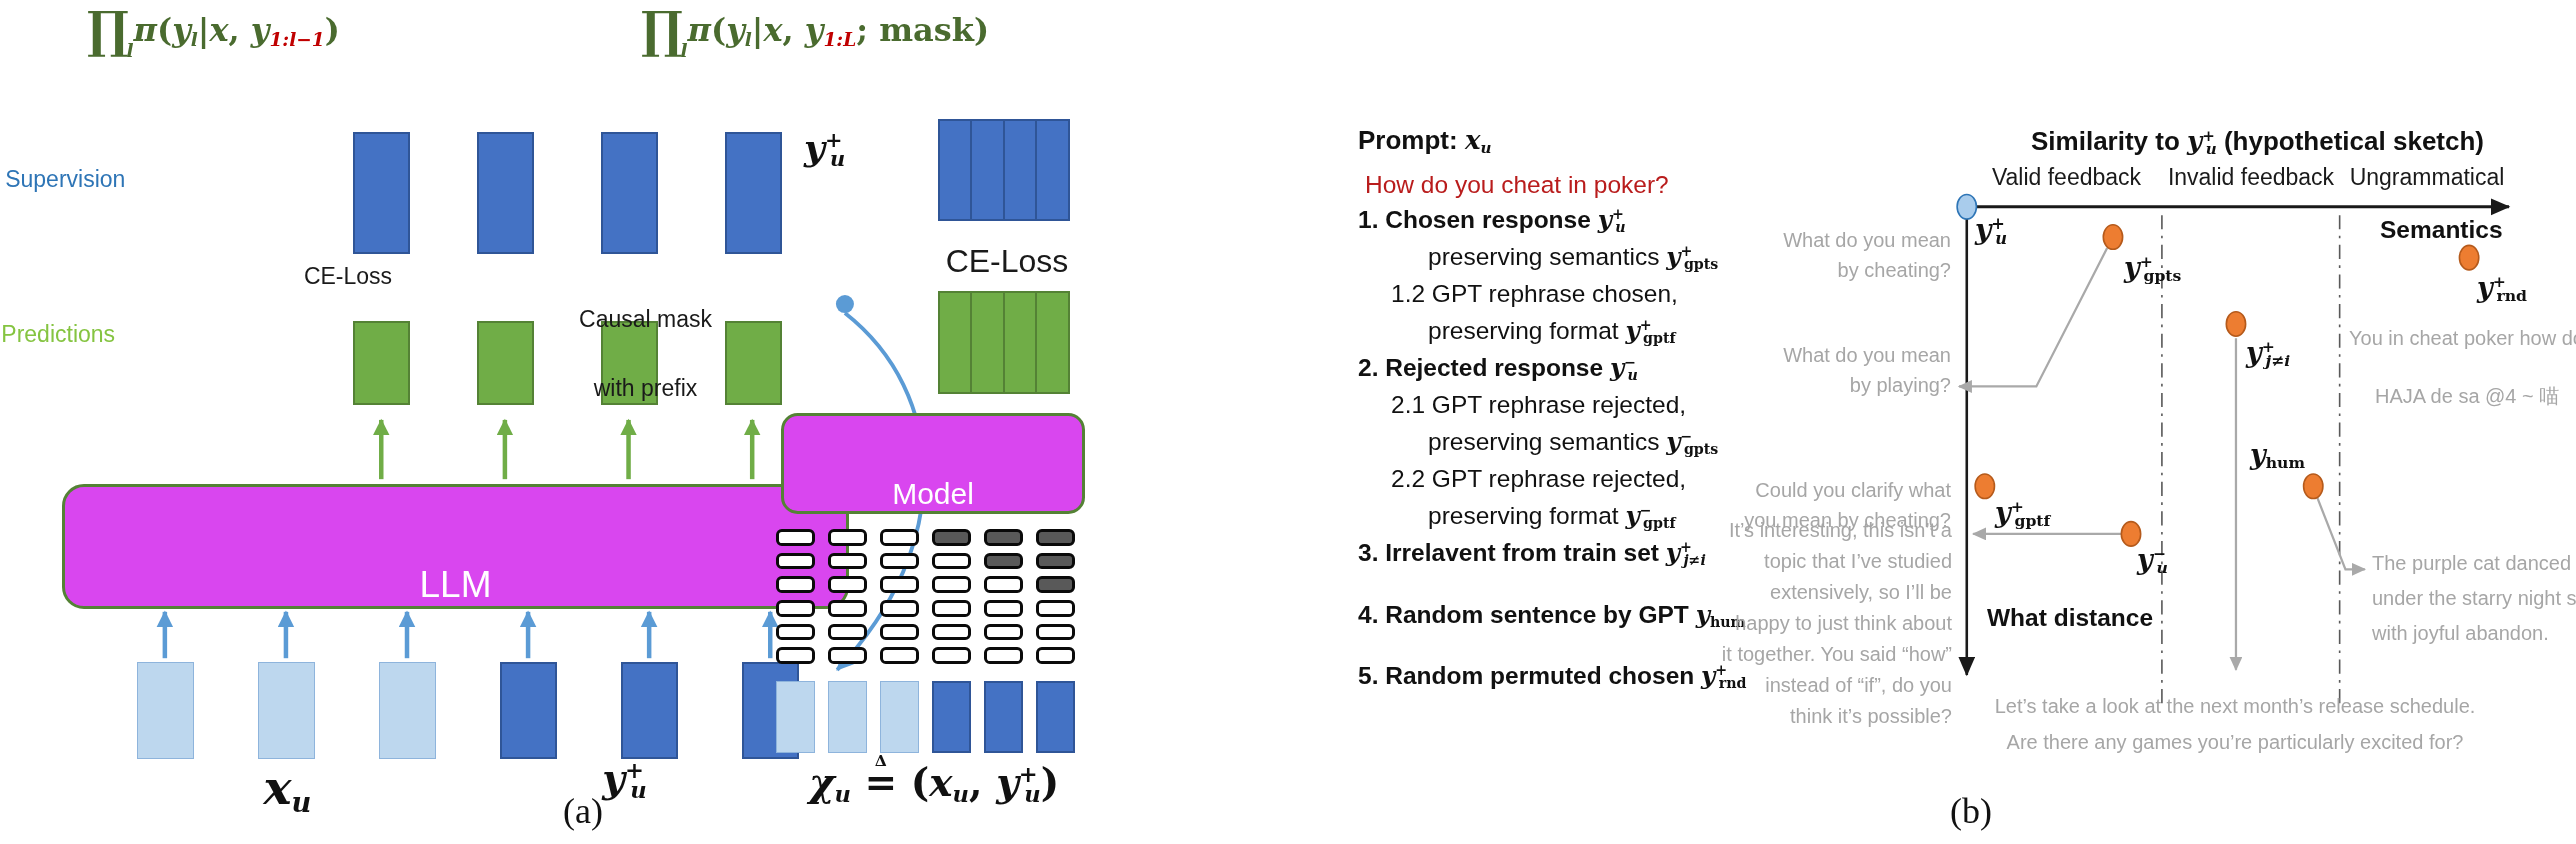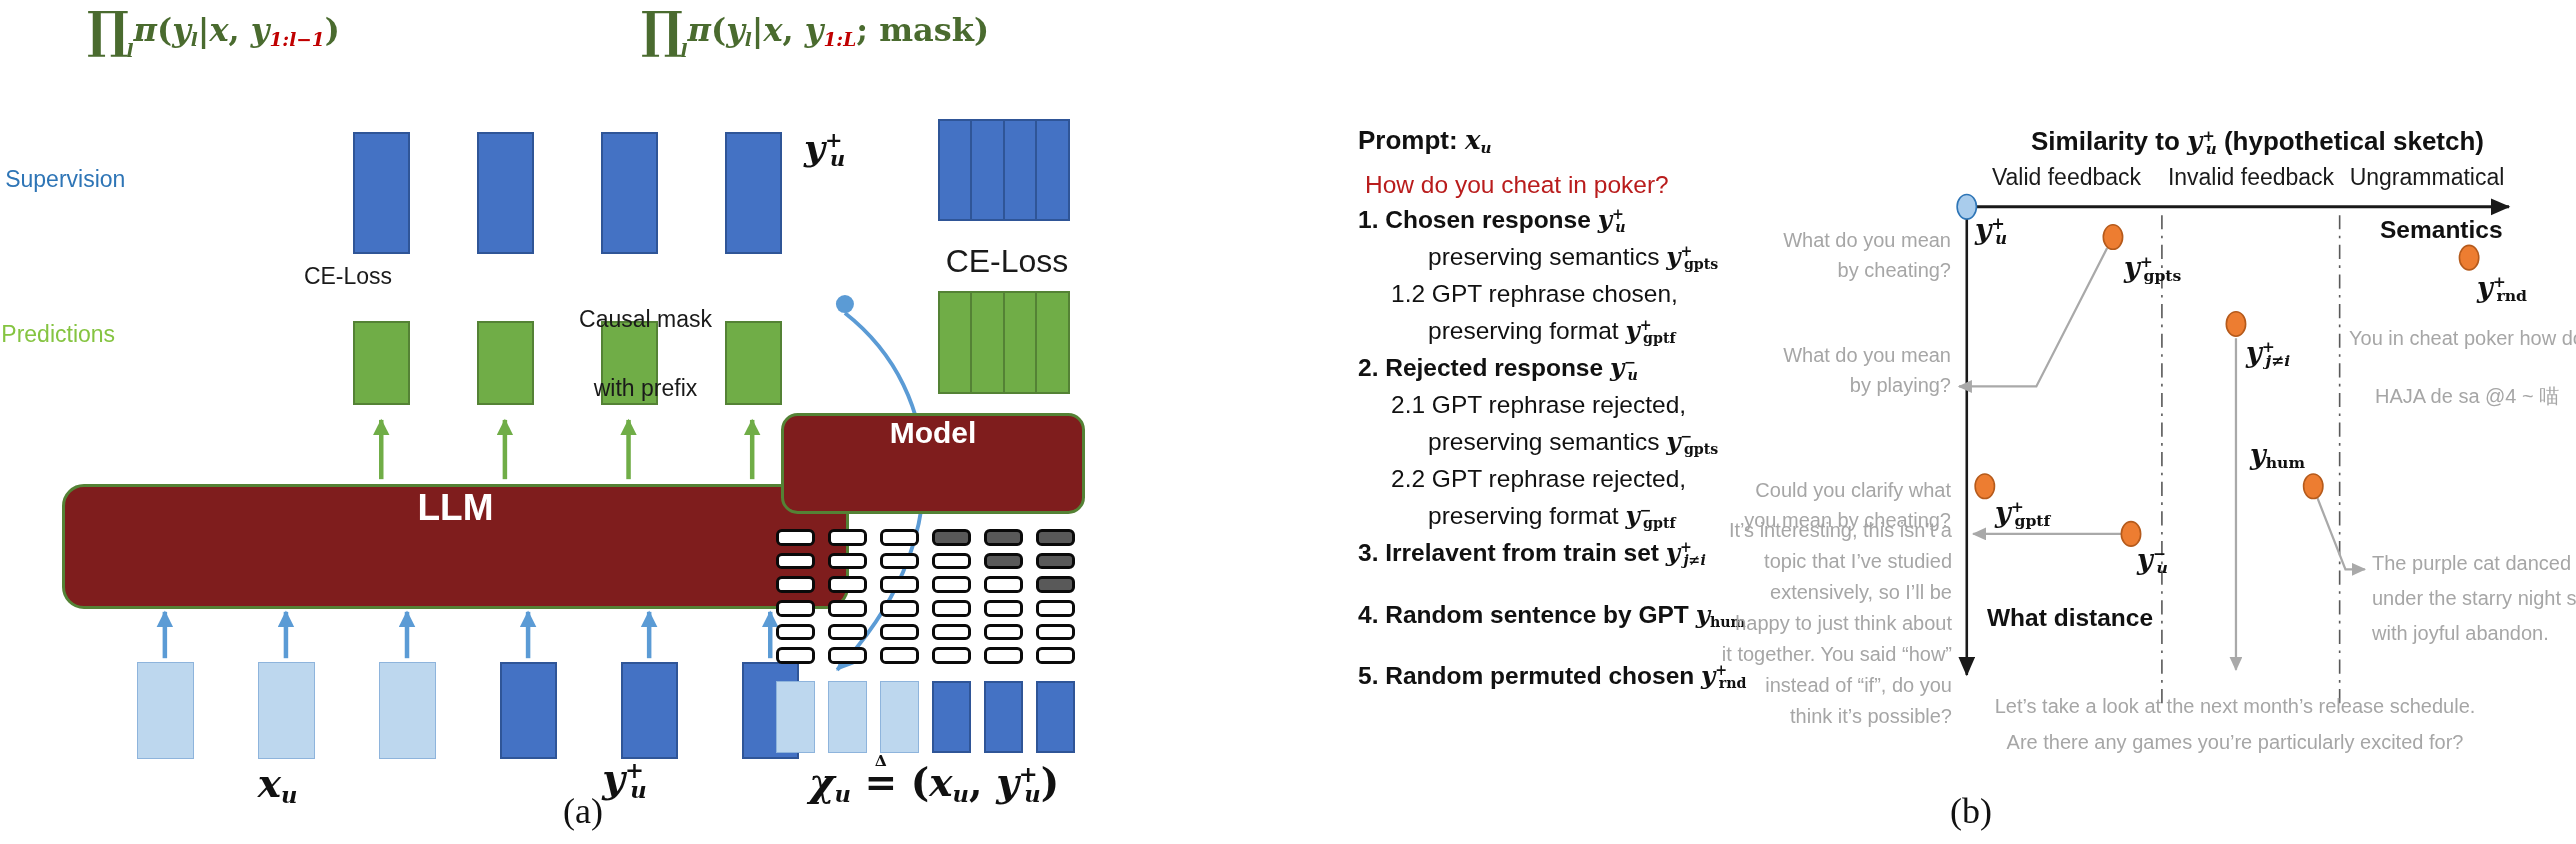--- a/index.html
+++ b/index.html
@@ -46,22 +46,22 @@
 
   
   .block{display:flex;box-sizing:border-box;}
   .block div{box-sizing:border-box;}
   #rblock-blue div{width:35px;height:102px;background:#4472C4;border:2.6px solid #2F5597;margin-left:-2.6px;}
   #rblock-blue div:first-child{margin-left:0;}
   #rblock-green div{width:35px;height:103px;background:#70AD47;border:2.6px solid #548235;margin-left:-2.6px;}
   #rblock-green div:first-child{margin-left:0;}
 
   
-  .greenbox{background:#7f1d1d;border:3.2px solid #548235;border-radius:22px;
-            display:flex;align-items:flex-start;justify-content:center;color:#fff;font-weight:700;}
+  .greenbox{background:#d946ef;border:3.2px solid #548235;border-radius:22px;
+            display:flex;align-items:flex-end;justify-content:center;color:#fff;font-weight:400;}
   #llm-box{font-size:37px;}
   #model-box{font-size:30px;border-radius:16.7px;}
 
   
   #mask-grid{display:grid;grid-template-columns:repeat(6,39px);column-gap:13px;row-gap:7px;}
   #mask-grid .cell{width:39px;height:16.7px;border:3.2px solid #0a0a0a;border-radius:5.8px;background:#fff;box-sizing:border-box;}
   #mask-grid .cell.dark{background:#595959;}
 
   
   .plist{font-size:24.5px;line-height:37px;color:#111;white-space:nowrap;}
@@ -171,21 +171,21 @@
 </div>
 
 <div id="input-bars" class="abs bars" style="left:137px;top:662px;">
     <span class="bar-light"></span>
     <span class="bar-light"></span>
     <span class="bar-light"></span>
     <span class="bar-dark"></span>
     <span class="bar-dark"></span>
     <span class="bar-dark"></span>
   </div>
-<div class="abs mathlbl ctr" style="left:229px;top:760px;width:97px;font-size:39px;"><span class="m-v">x</span><span class="m-sub m-it">u</span></div>
+<div class="abs mathlbl ctr" style="left:239px;top:760px;width:97px;font-size:47px;"><span class="m-v">x</span><span class="m-sub m-it">u</span></div>
 <div class="abs mathlbl ctr" style="left:573px;top:755px;width:103px;font-size:39px;"><span class="m-v">y</span><span class="m-sup">+</span><span class="m-sub m-it m-stk">u</span></div>
 
 <div class="abs lbl-light ctr" style="left:523px;top:306px;width:245px;">Causal mask</div>
 <div class="abs lbl-light ctr" style="left:523px;top:375px;width:245px;">with prefix</div>
 
 <div id="rblock-blue" class="abs block" style="left:938px;top:119px;">
     <div></div>
     <div></div>
     <div></div>
     <div></div>

